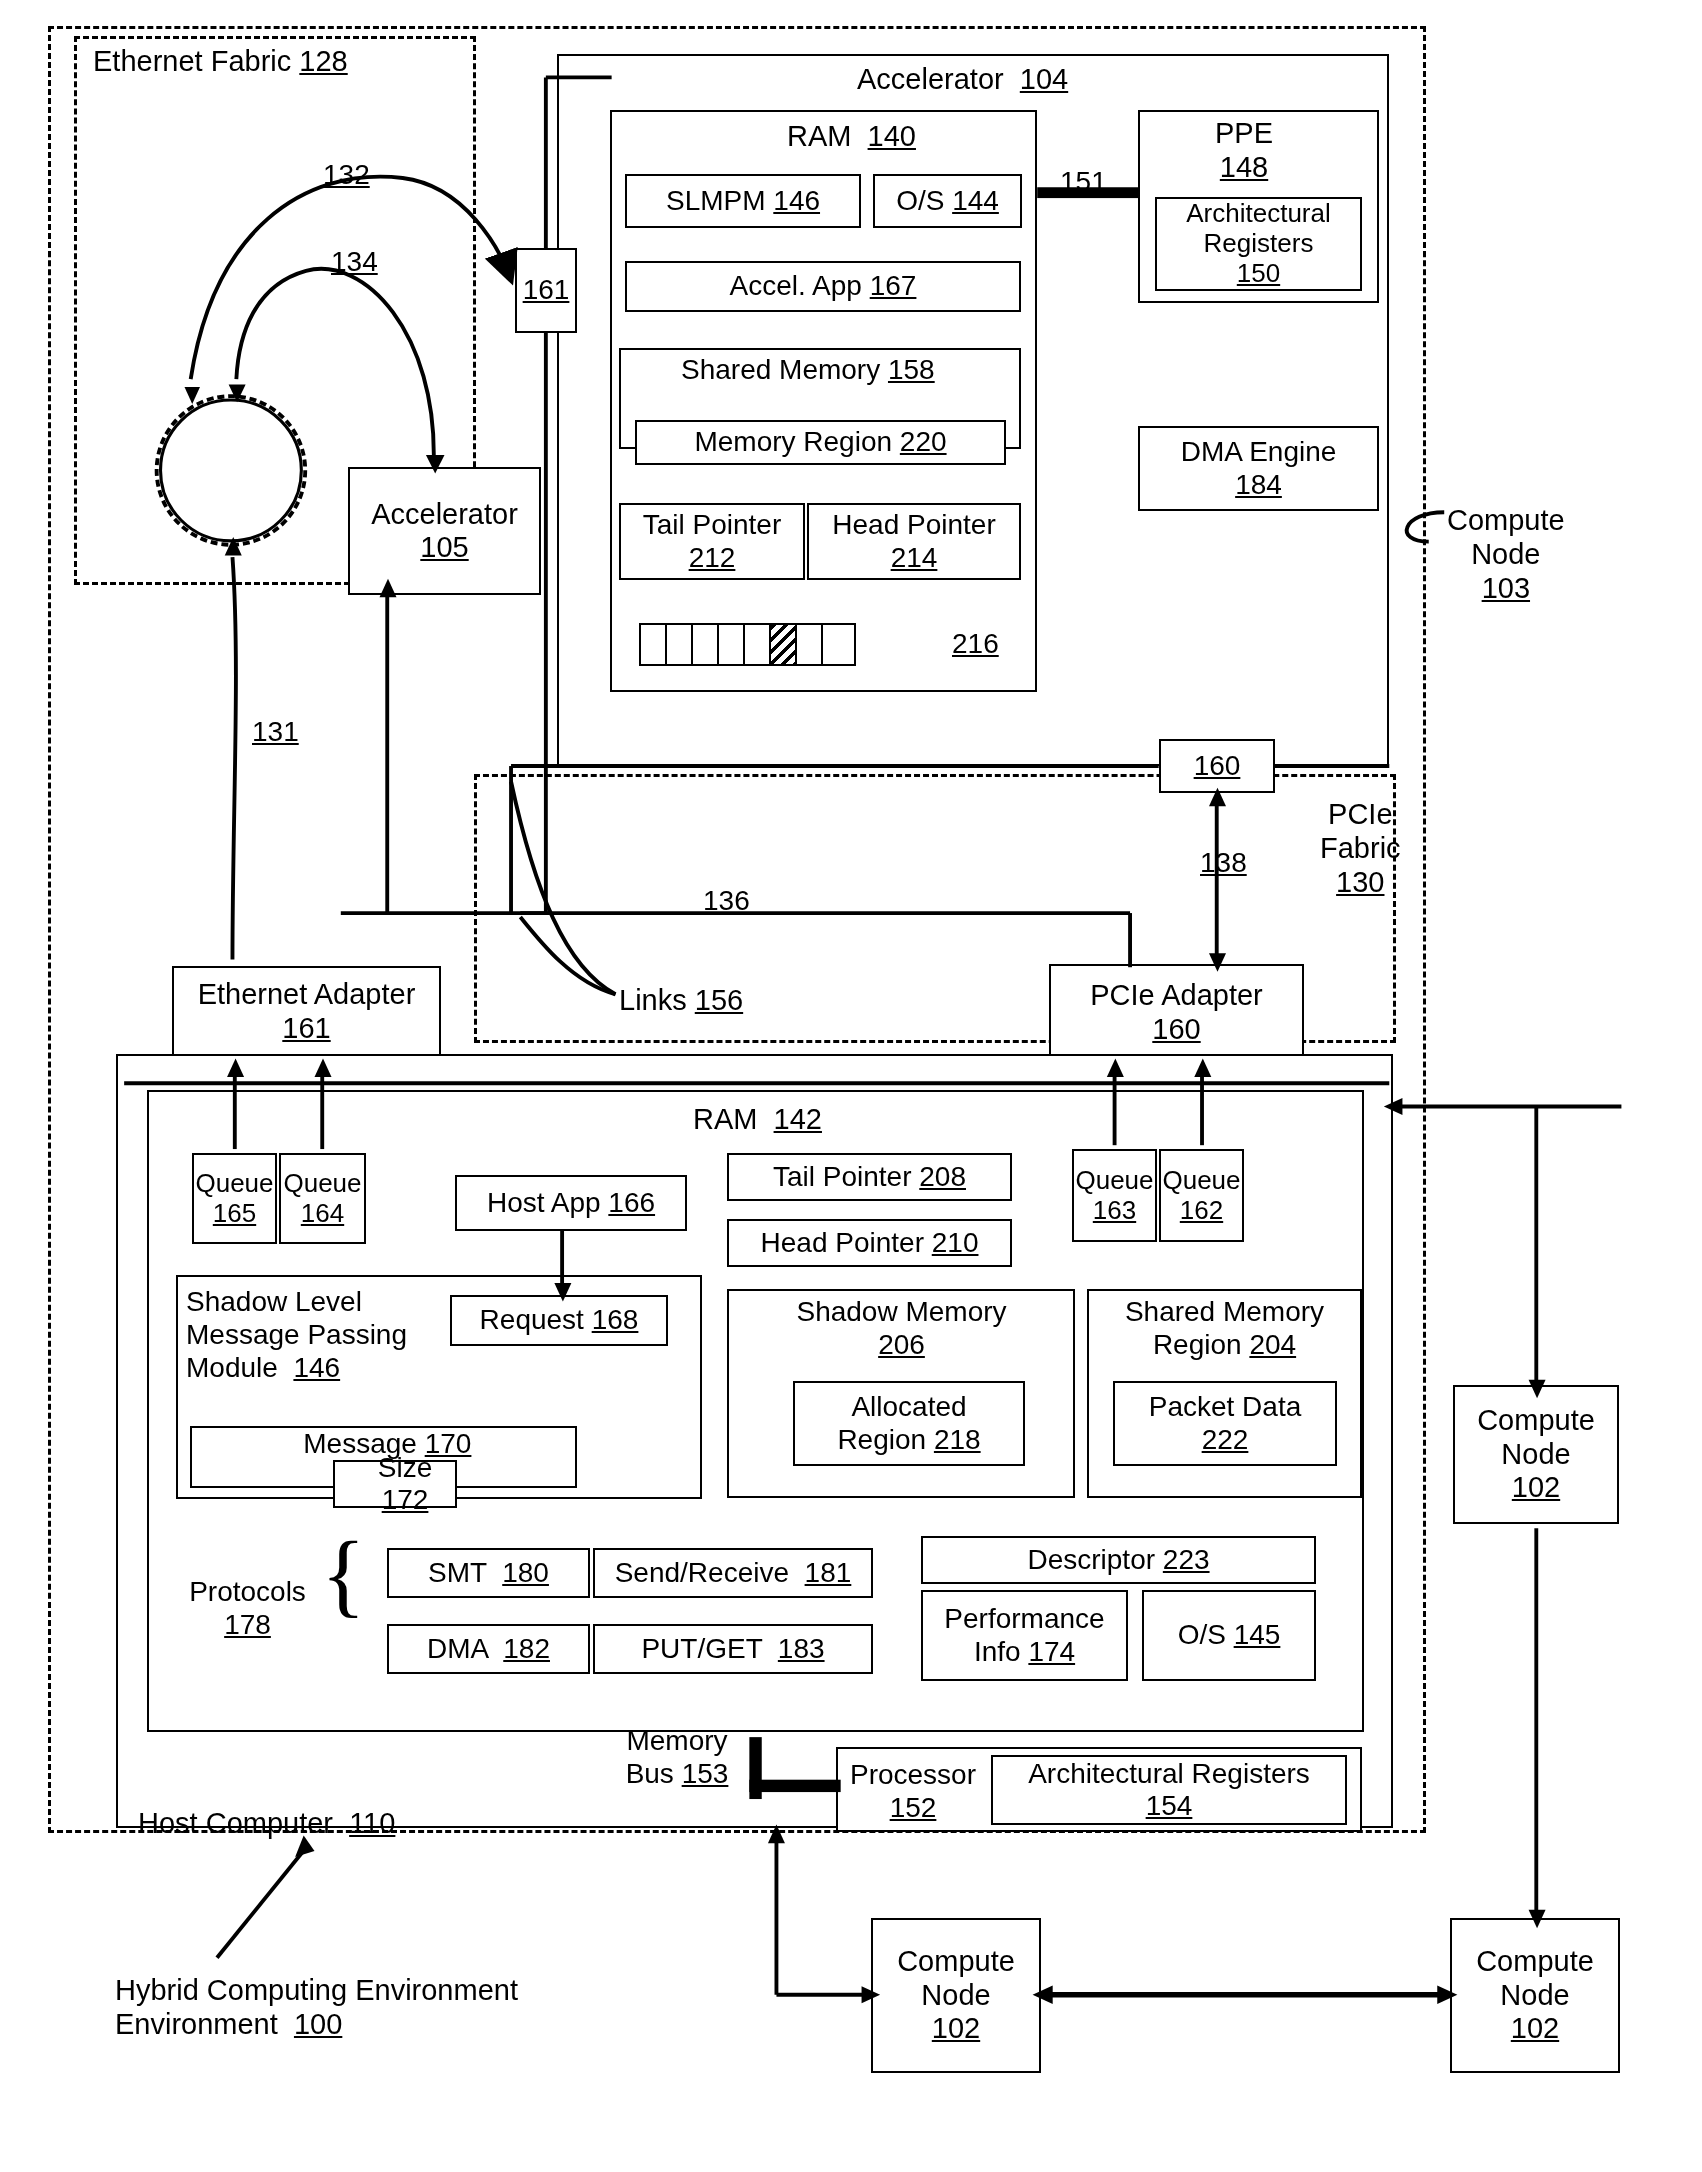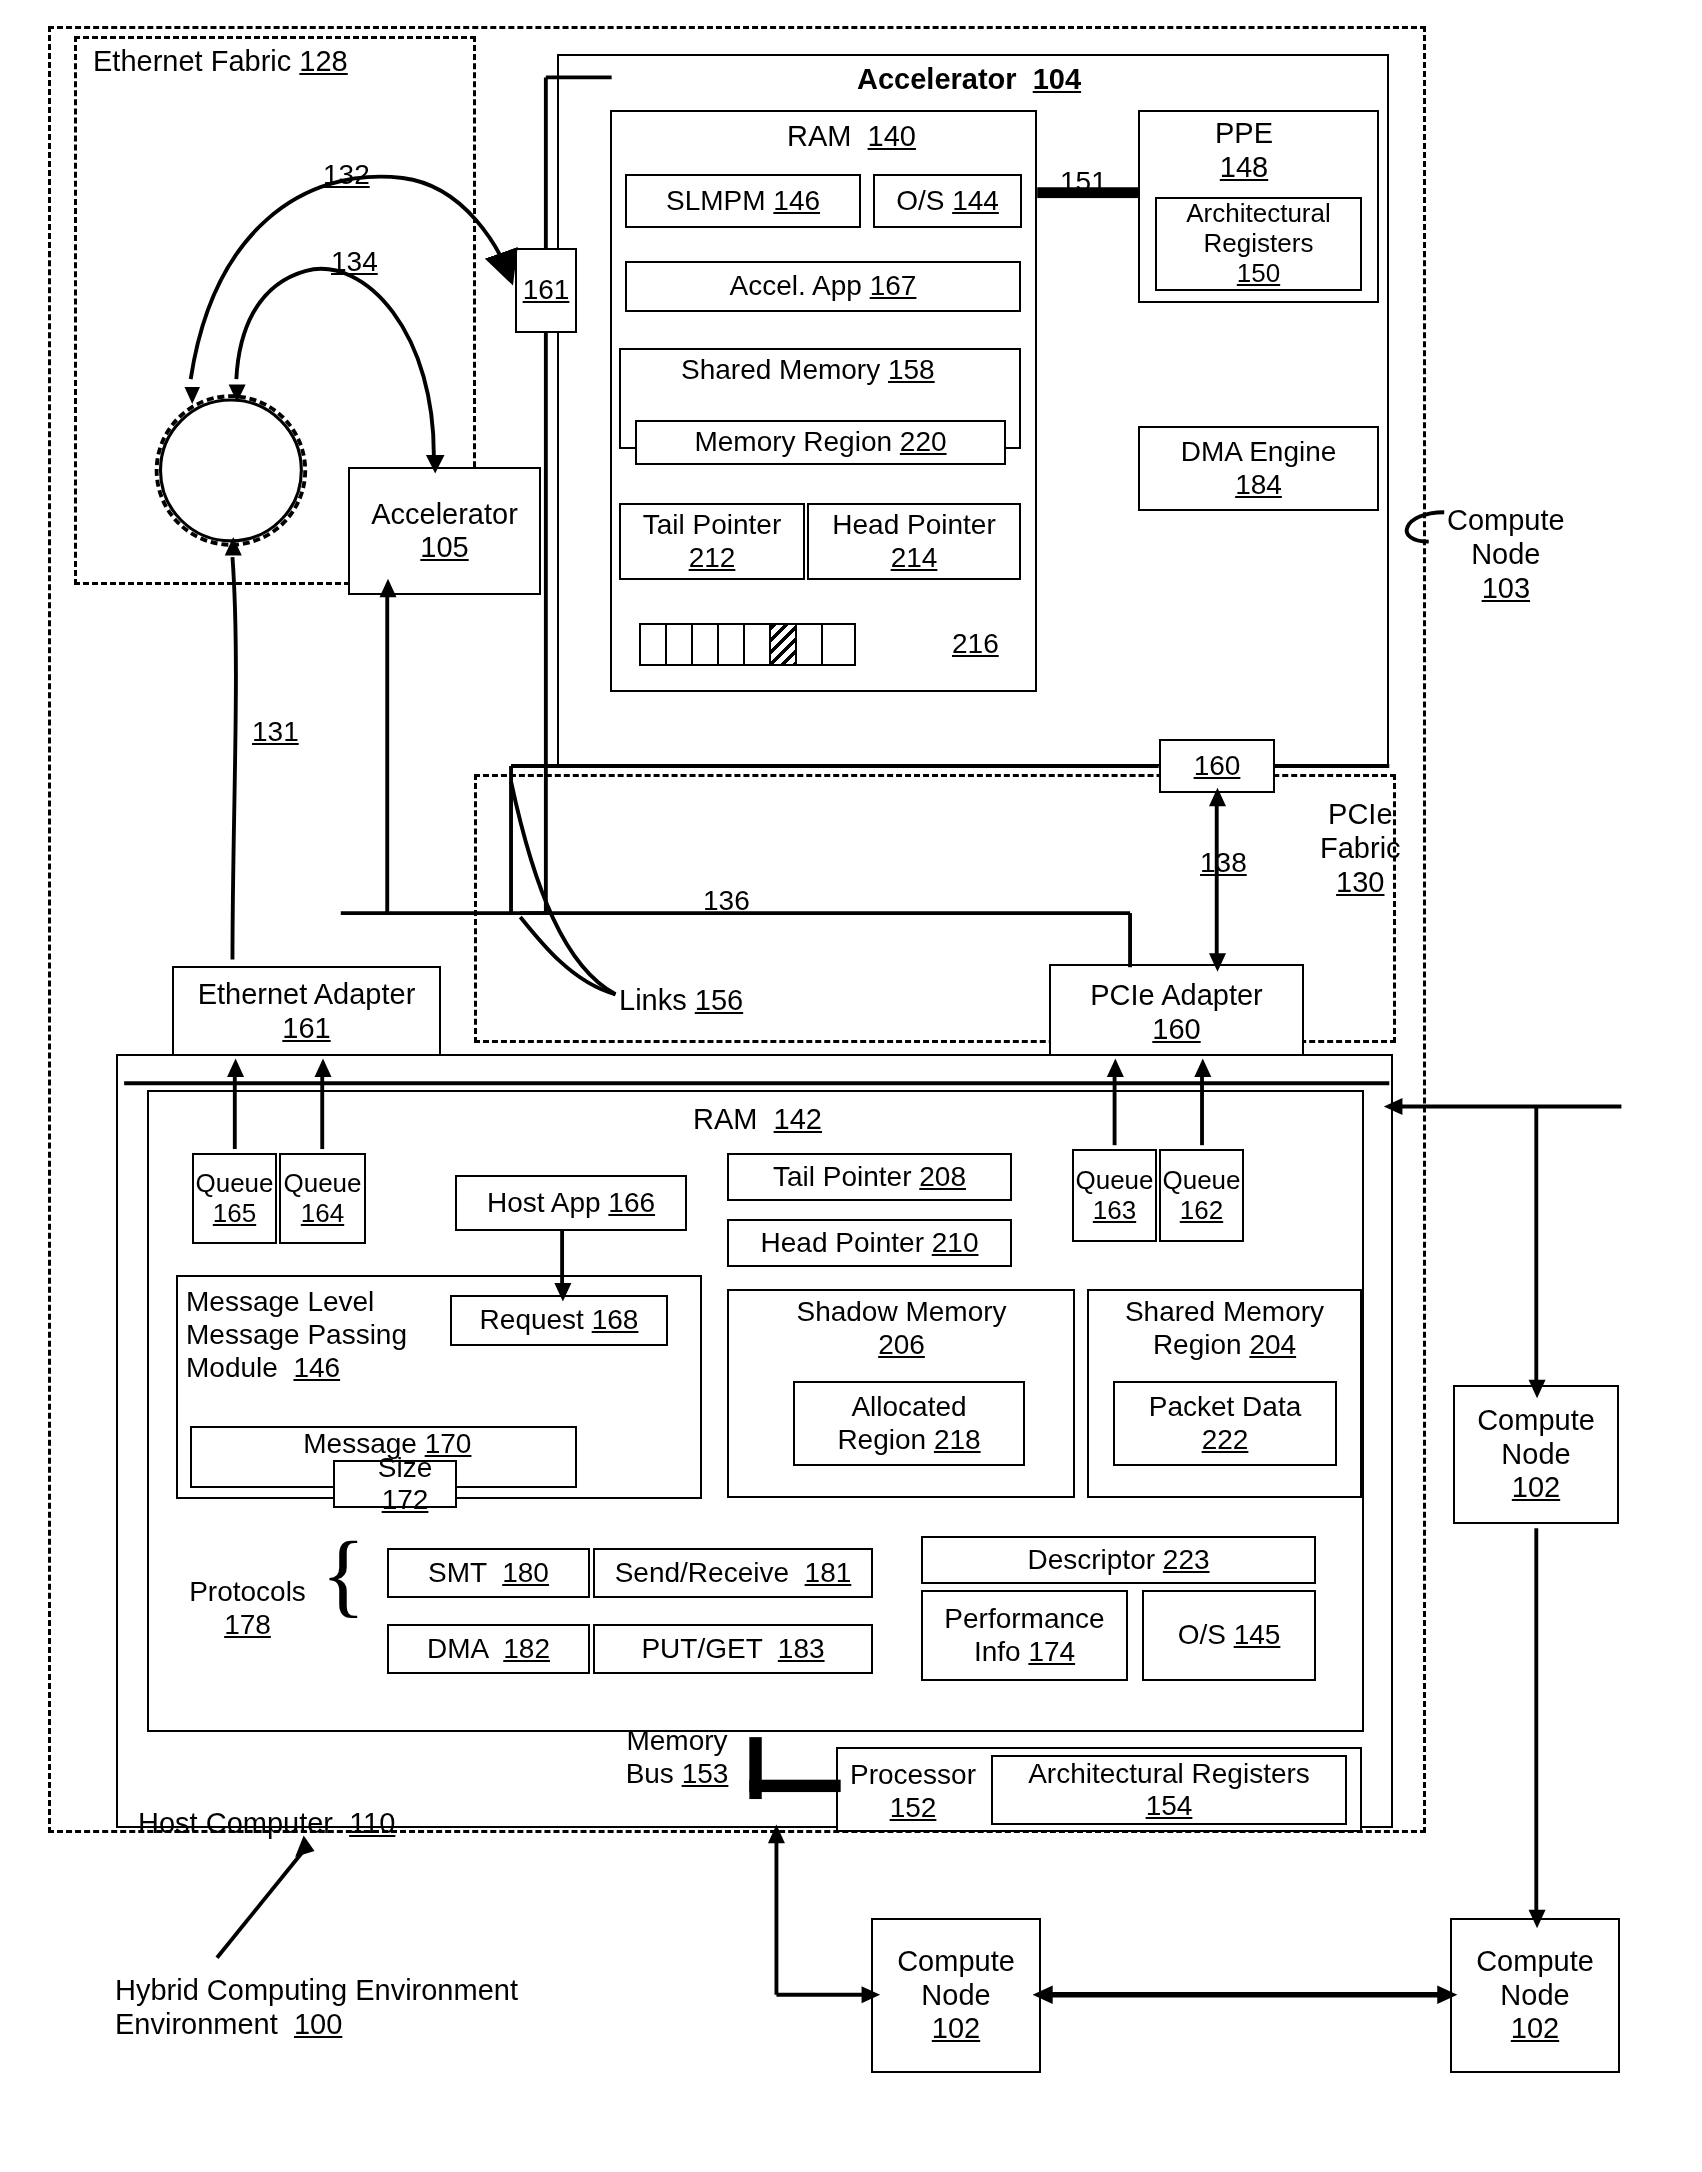--- a/index.html
+++ b/index.html
@@ -39,21 +39,21 @@
   </div>
 
   <div class="dash" style="left:474px;top:774px;width:922px;height:269px;"></div>
   <div class="lbl f38" style="left:1320px;top:797px;">
      <div>PCIe</div>
      <div>Fabric</div>
      <div class="u">130</div>
   </div>
 
   <div class="box" style="left:557px;top:54px;width:832px;height:712px;justify-content:flex-start;"></div>
-  <div class="hdr f38" style="left:857px;top:63px;font-weight:bold;">
+  <div class="hdr f38" style="left:857px;top:63px;">
      <span>Accelerator</span>
      &nbsp;<span class="u">104</span>
   </div>
 
   <div class="lbl f38" style="left:1447px;top:503px;">
      <div>Compute</div>
      <div>Node</div>
      <div class="u">103</div>
   </div>
 
@@ -203,21 +203,21 @@
      <div><span>Tail Pointer</span>
      <span class="u">208</span></div>
   </div>
   <div class="box f36" style="left:727px;top:1219px;width:285px;height:48px;">
      <div><span>Head Pointer</span>
      <span class="u">210</span></div>
   </div>
 
   <div class="box" style="left:176px;top:1275px;width:526px;height:224px;align-items:flex-start;justify-content:flex-start;"></div>
   <div class="lbl f36" style="left:186px;top:1285px;text-align:left;">
-     <div>Message Level</div>
+     <div>Shadow Level</div>
      <div>Message Passing</div>
      <div><span>Module</span>
        &nbsp;<span class="u">146</span></div>
   </div>
 
   <div class="box f36" style="left:450px;top:1295px;width:218px;height:51px;">
      <div><span>Request</span>
      <span class="u">168</span></div>
   </div>
 

